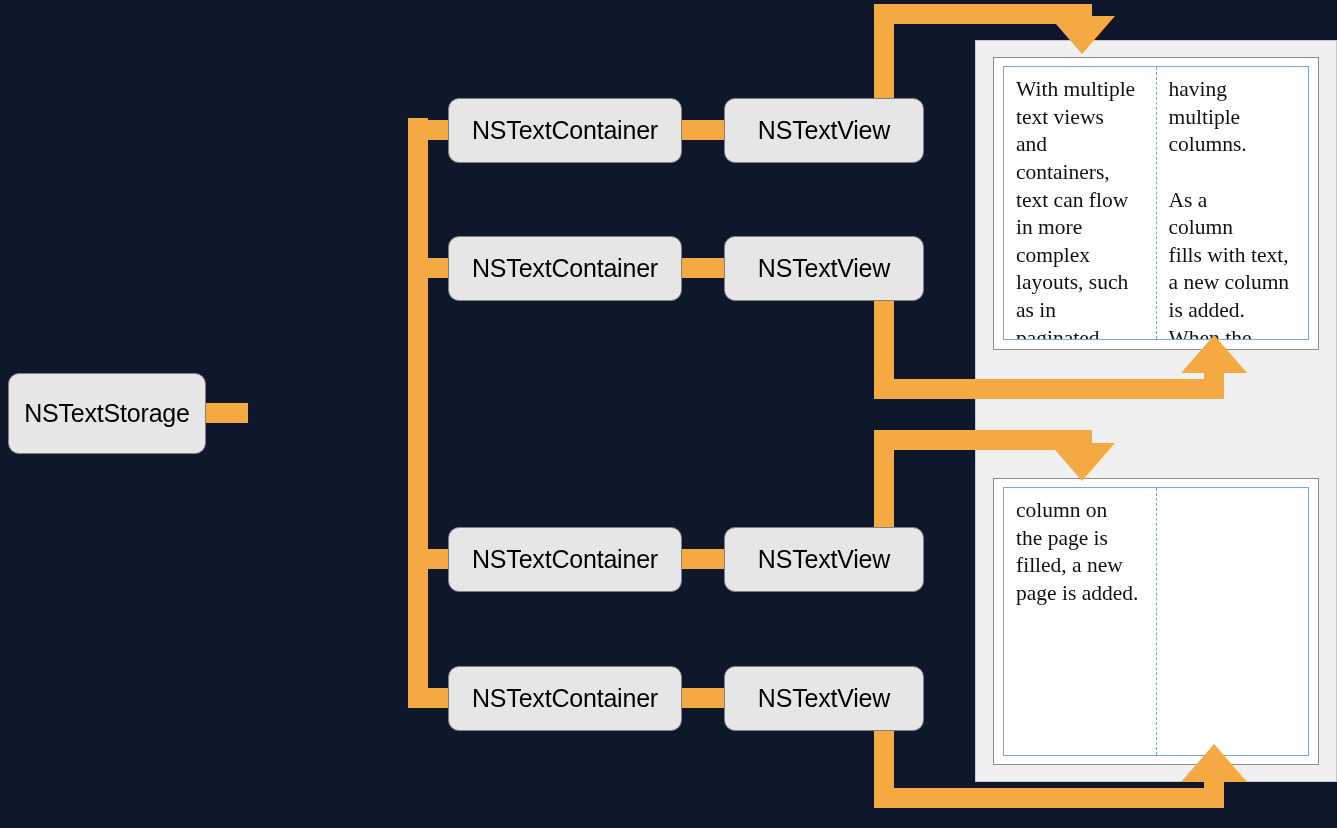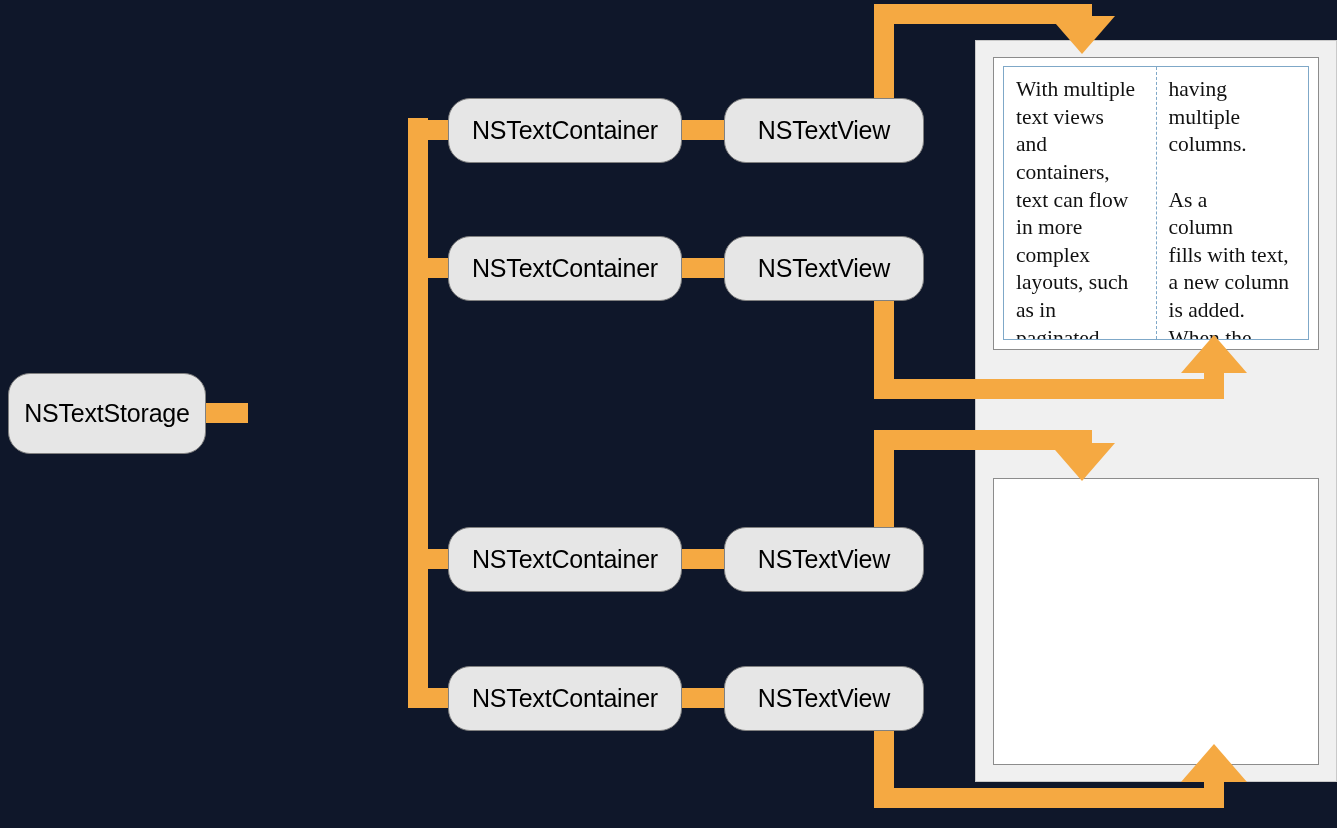--- a/index.html
+++ b/index.html
@@ -17,21 +17,21 @@
     background: #0f172a;
     overflow: hidden;
   }
 
   
   .node {
     position: absolute;
     box-sizing: border-box;
     background: #e6e6e6;
     border: 1.6px solid #808080;
-    border-radius: 22px;
+    border-radius: 11px;
     display: flex;
     align-items: center;
     justify-content: center;
     color: #000000;
     font-size: 25px;
     font-family: "Liberation Sans", sans-serif;
     letter-spacing: -0.2px;
     z-index: 40;
     white-space: nowrap;
   }
@@ -157,20 +157,27 @@
 As a
 column
 fills with text,
 a new column
 is added.
 When the
 second</div>
   </div>
 
   <div class="page-sheet" style="left:993px; top:478px; width:326px; height:287px;"></div>
+  <div class="text-frame" style="left:1003px; top:487px; width:306px; height:269px;">
+    <div class="col left-col">column on
+the page is
+filled, a new
+page is added.</div>
+    <div class="col"></div>
+  </div>
 
   <div class="node" style="left:8px; top:373px; width:198px; height:81px;">
     <span>NSTextStorage</span>
   </div>
 
 
   <div class="node" style="left:448px; top:98px; width:234px; height:65px;">
     <span>NSTextContainer</span>
   </div>
   <div class="node" style="left:448px; top:236px; width:234px; height:65px;">

